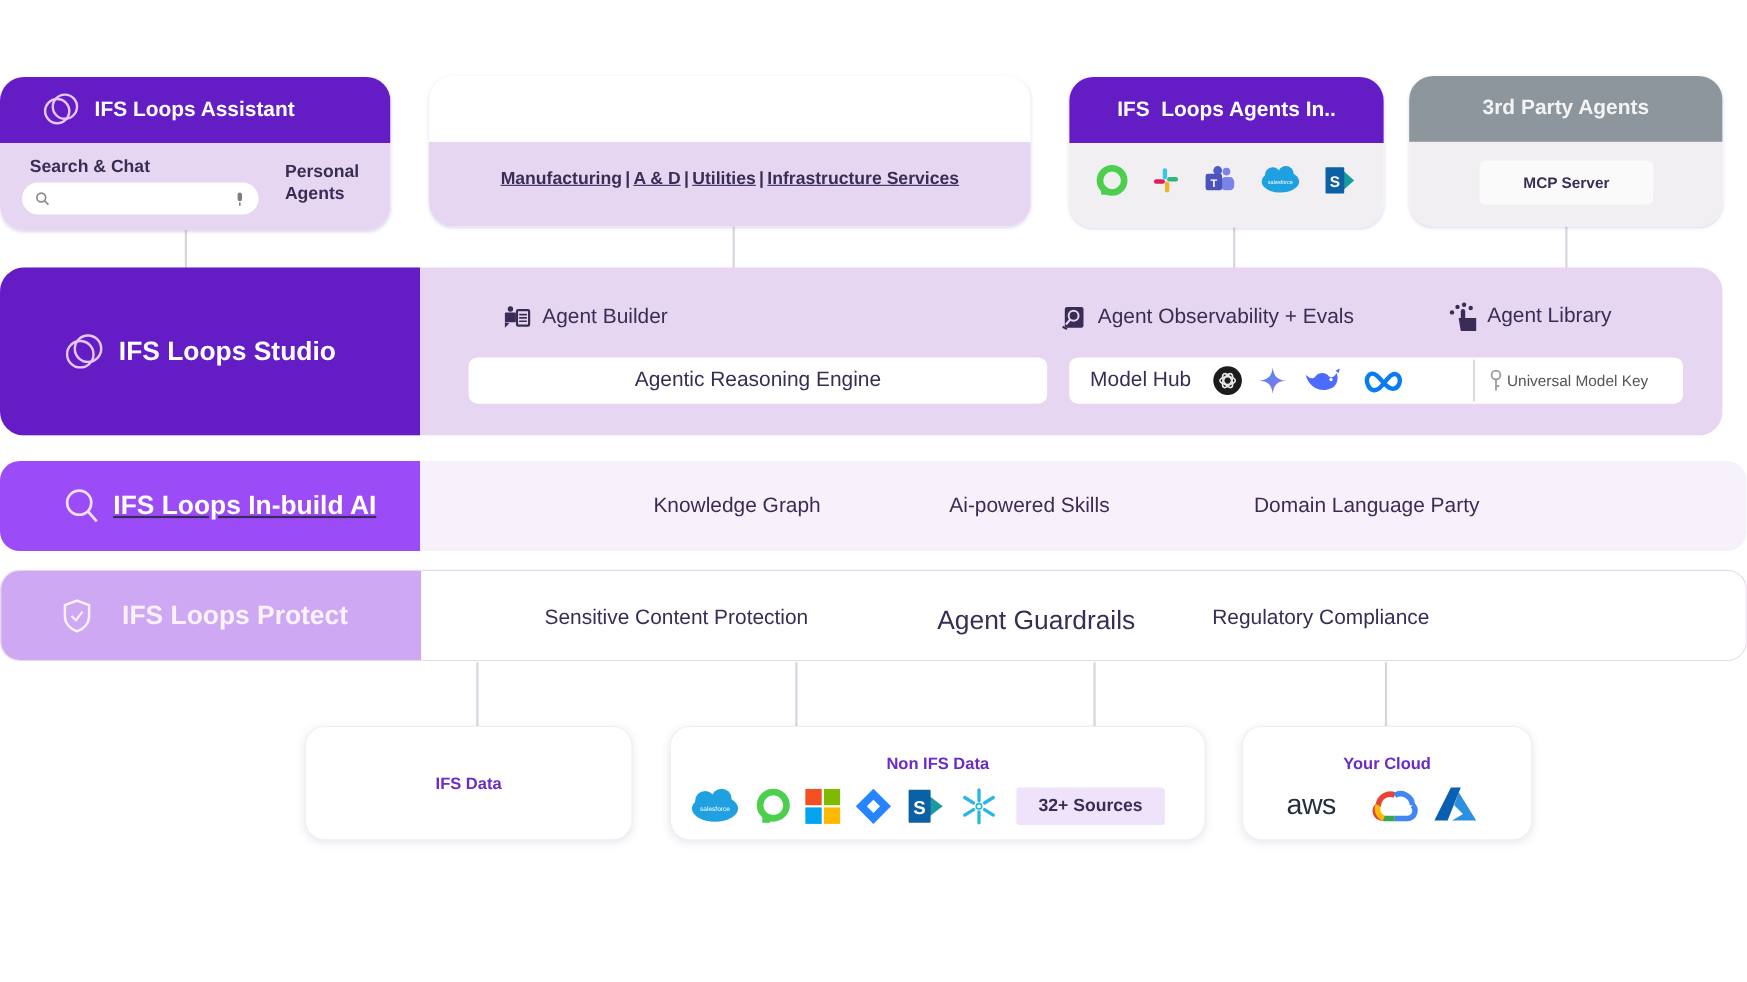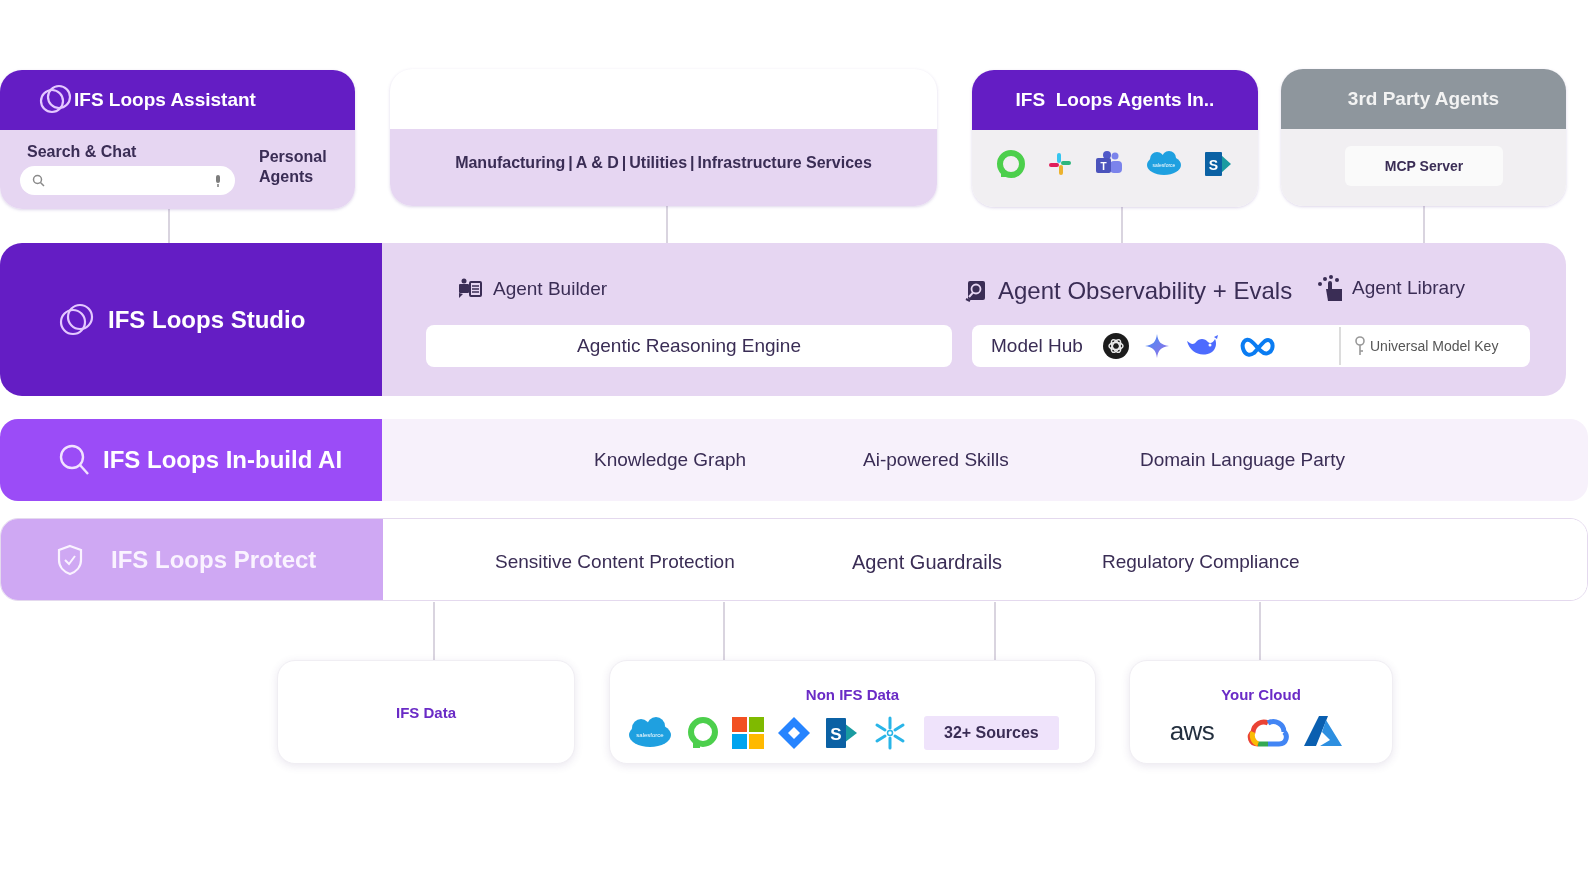--- a/index.html
+++ b/index.html
@@ -38,21 +38,21 @@
 <div class="conn" style="left:168px; top:208px; height:36px;"></div>
 <div class="conn" style="left:666px; top:206px; height:38px;"></div>
 <div class="conn" style="left:1121px; top:206px; height:38px;"></div>
 <div class="conn" style="left:1423px; top:206px; height:38px;"></div>
 <div class="conn" style="left:433px; top:602px; height:58px;"></div>
 <div class="conn" style="left:723px; top:602px; height:58px;"></div>
 <div class="conn" style="left:994px; top:602px; height:58px;"></div>
 <div class="conn" style="left:1259px; top:602px; height:58px;"></div>
 
 <div class="card" style="left:0; top:70px; width:355px; height:139px;">
-  <div class="card-head purple-head" style="justify-content:flex-start; padding-left:38px; ">
+  <div class="card-head purple-head" style="justify-content:flex-start; padding-left:38px; gap:12px;">
     <span class="icon">
       <svg width="36" height="32" viewBox="0 0 36 32">
           <circle cx="14" cy="17" r="11" fill="none" stroke="#e4c8ff" stroke-width="2.2"></circle>
           <circle cx="21" cy="13" r="11" fill="none" stroke="#e4c8ff" stroke-width="2.2"></circle>
         </svg>
     </span>
     <span>IFS Loops Assistant</span>
   </div>
   <div class="card-body lav-body">
     <div class="abs dark-text" style="left:27px; top:13px; font-size:16px;">Search &amp; Chat</div>
@@ -71,21 +71,21 @@
       </span>
     </div>
     <div class="abs dark-text" style="left:259px; top:17px; font-size:16px; line-height:20px;">
       <div>Personal</div>
       <div>Agents</div>
     </div>
   </div>
 </div>
 
 <div class="card" style="left:390px; top:69px; width:547px; height:137px;">
-  <div class="card-body lav-body" style="display:flex; align-items:center; justify-content:center; gap:3px; font-size:16px; padding-bottom:10px;">
+  <div class="card-body lav-body" style="display:flex; align-items:center; justify-content:center; gap:3px; font-size:16px; padding-bottom:10px;text-decoration:underline;">
     <span class="dark-text">Manufacturing</span>
     <span class="dark-text">|</span>
     <span class="dark-text">A &amp; D</span>
     <span class="dark-text">|</span>
     <span class="dark-text">Utilities</span>
     <span class="dark-text">|</span>
     <span class="dark-text">Infrastructure Services</span>
   </div>
 </div>
 
@@ -166,21 +166,21 @@
             <rect x="13" y="5" width="11" height="14" rx="1" fill="none" stroke="#3a2d55" stroke-width="2"></rect>
             <line x1="15" y1="9" x2="22" y2="9" stroke="#3a2d55" stroke-width="1.5"></line>
             <line x1="15" y1="12" x2="22" y2="12" stroke="#3a2d55" stroke-width="1.5"></line>
             <line x1="15" y1="15" x2="22" y2="15" stroke="#3a2d55" stroke-width="1.5"></line>
             <path d="M2 16 L2 21 L6 17" fill="#3a2d55"></path>
           </svg>
       </span>
       <span class="dark-text" style="font-weight:normal; color:#3a2d55;">Agent Builder</span>
     </div>
 
-    <div class="abs" style="left:582px; top:34px; display:flex; align-items:center; gap:10px; font-size:24px;">
+    <div class="abs" style="left:582px; top:34px; display:flex; align-items:center; gap:10px; font-size:19px;">
       <span class="icon">
         <svg width="24" height="24" viewBox="0 0 24 24">
             <rect x="4" y="2" width="17" height="19" rx="2" fill="#3a2d55"></rect>
             <circle cx="12" cy="10" r="4.5" fill="none" stroke="#e6d6f2" stroke-width="1.8"></circle>
             <line x1="9" y1="13.5" x2="5" y2="18" stroke="#e6d6f2" stroke-width="2"></line>
             <line x1="2" y1="20" x2="6" y2="22" stroke="#3a2d55" stroke-width="2"></line>
           </svg>
       </span>
       <span style="color:#3a2d55;">Agent Observability + Evals</span>
     </div>
@@ -246,21 +246,21 @@
               <line x1="6" y1="9" x2="6" y2="19" stroke="#999" stroke-width="1.6"></line>
               <line x1="6" y1="15" x2="9" y2="15" stroke="#999" stroke-width="1.6"></line>
             </svg>
         </span>
         <span>Universal Model Key</span>
       </span>
     </div>
   </div>
 </div>
 
-<div class="layer" style="top:419px; height:82px; border-radius:18px; overflow:hidden;">
+<div class="layer" style="top:419px; height:82px; border-radius:18px; overflow:hidden;text-decoration:underline;">
   <div class="layer-left" style="background:#9b4cf7; padding-left:57px; gap:12px;">
     <span class="icon">
       <svg width="34" height="34" viewBox="0 0 34 34">
           <circle cx="15" cy="14" r="11" fill="none" stroke="#f1e2ff" stroke-width="2.4"></circle>
           <line x1="23" y1="22" x2="31" y2="31" stroke="#f1e2ff" stroke-width="2.4"></line>
         </svg>
     </span>
     <span>IFS Loops In-build AI</span>
   </div>
   <div class="layer-right" style="background:#f7f1fb;">
@@ -275,21 +275,21 @@
     <span class="icon">
       <svg width="30" height="34" viewBox="0 0 30 34">
           <path d="M15 3 L26 7 L26 17 C26 24 21 29 15 31 C9 29 4 24 4 17 L4 7 Z" fill="none" stroke="#faf3ff" stroke-width="2.2"></path>
           <path d="M10 17 L14 21 L20 13" fill="none" stroke="#faf3ff" stroke-width="2"></path>
         </svg>
     </span>
     <span>IFS Loops Protect</span>
   </div>
   <div class="layer-right" style="background:#ffffff;">
     <span class="abs" style="left:112px; top:32px; font-size:19px; color:#3a2d55;">Sensitive Content Protection</span>
-    <span class="abs" style="left:469px; top:32px; font-size:20px; color:#3a2d55;">Agent Guardrails</span>
+    <span class="abs" style="left:469px; top:32px; font-size:24px; color:#3a2d55;">Agent Guardrails</span>
     <span class="abs" style="left:719px; top:32px; font-size:19px; color:#3a2d55;">Regulatory Compliance</span>
   </div>
 </div>
 
 <div class="bot-card" style="left:277px; top:660px; width:298px; height:104px; display:flex; align-items:center; justify-content:center;">
   <span class="bot-title">IFS Data</span>
 </div>
 
 <div class="bot-card" style="left:609px; top:660px; width:487px; height:104px;">
   <div class="bot-title" style="margin-top:25px;">Non IFS Data</div>

